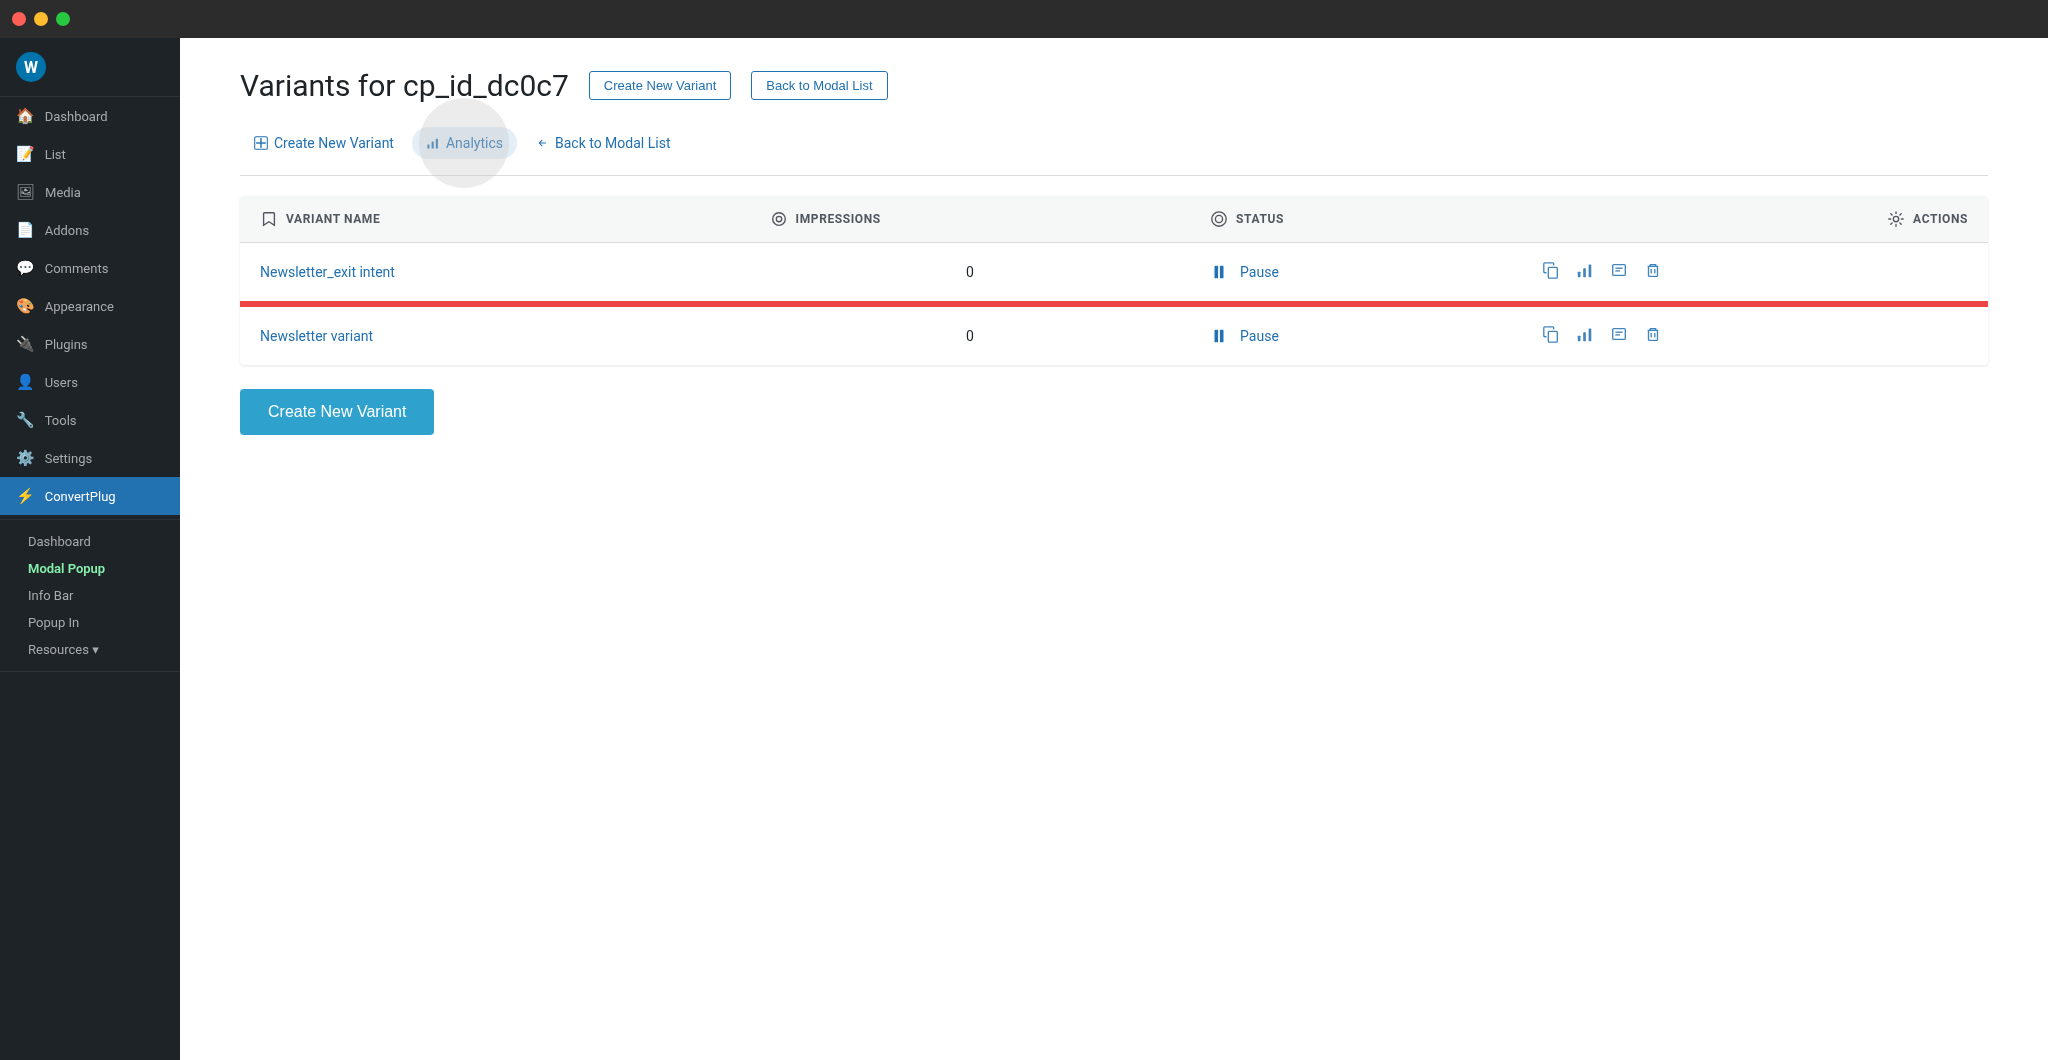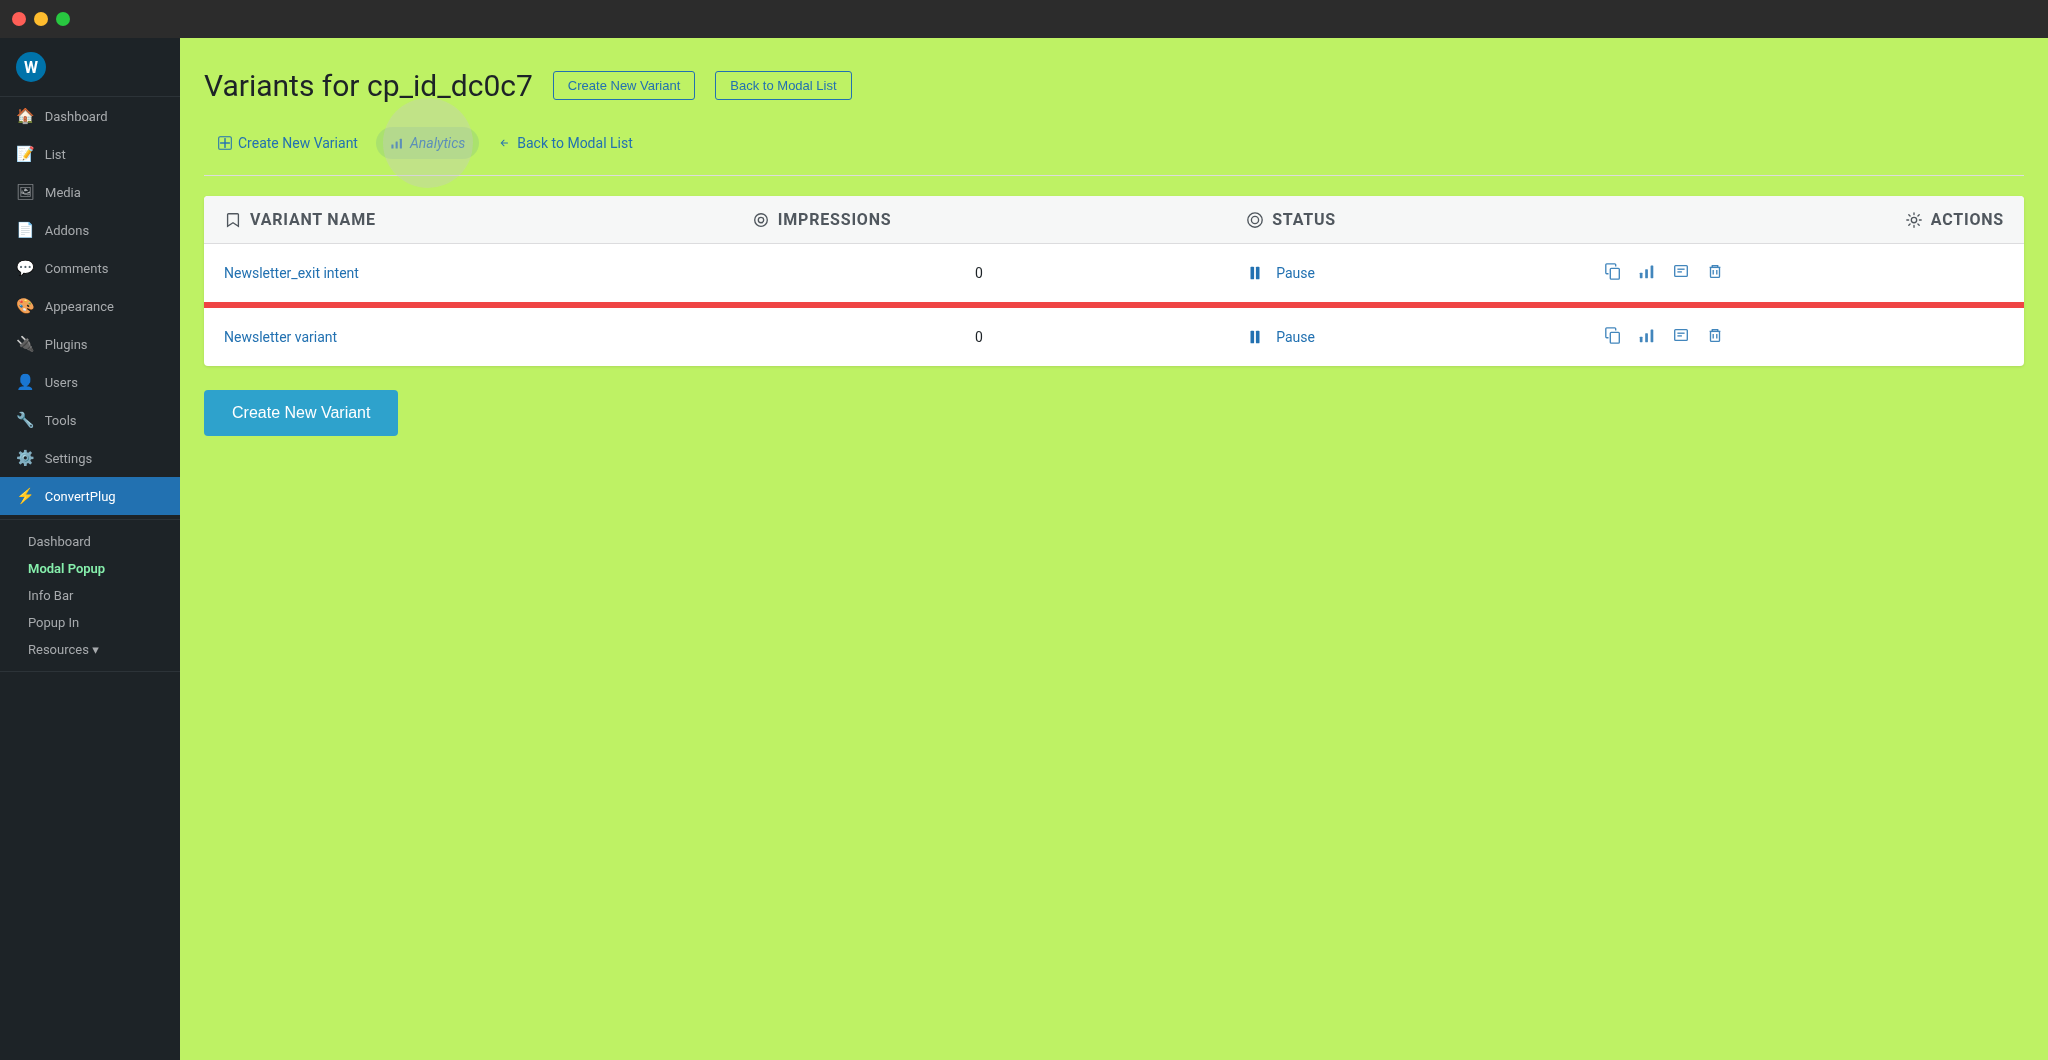--- a/index.html
+++ b/index.html
@@ -87,23 +87,23 @@
 
     .sidebar-divider {
       height: 1px;
       background: #2c3338;
       margin: 4px 0;
     }
 
     
     .main-content {
       flex: 1;
-      background: #bef264;
+      background: #ffffff;
       overflow-y: auto;
-      padding: 30px 24px;
+      padding: 30px 60px;
     }
 
     
     .page-header {
       display: flex;
       align-items: center;
       gap: 20px;
       margin-bottom: 24px;
     }
 
@@ -140,21 +140,20 @@
       padding: 8px 14px;
       color: #2271b1;
       font-size: 14px;
       cursor: pointer;
       border-radius: 3px;
       text-decoration: none;
     }
     .action-link.analytics-active {
       background: rgba(34,113,177,0.12);
       border-radius: 50px;
-      font-style: italic;
     }
 
     
     .analytics-spotlight {
       position: relative;
     }
     .analytics-spotlight::after {
       content: '';
       position: absolute;
       top: 50%;
@@ -178,21 +177,21 @@
     }
 
     .variants-table thead tr {
       background: #f6f7f7;
       border-bottom: 1px solid #dcdcde;
     }
 
     .variants-table th {
       padding: 14px 20px;
       text-align: left;
-      font-size: 16px;
+      font-size: 12px;
       font-weight: 700;
       color: #50575e;
       letter-spacing: 0.05em;
       text-transform: uppercase;
     }
 
     .th-icon {
       display: flex;
       align-items: center;
       gap: 8px;

